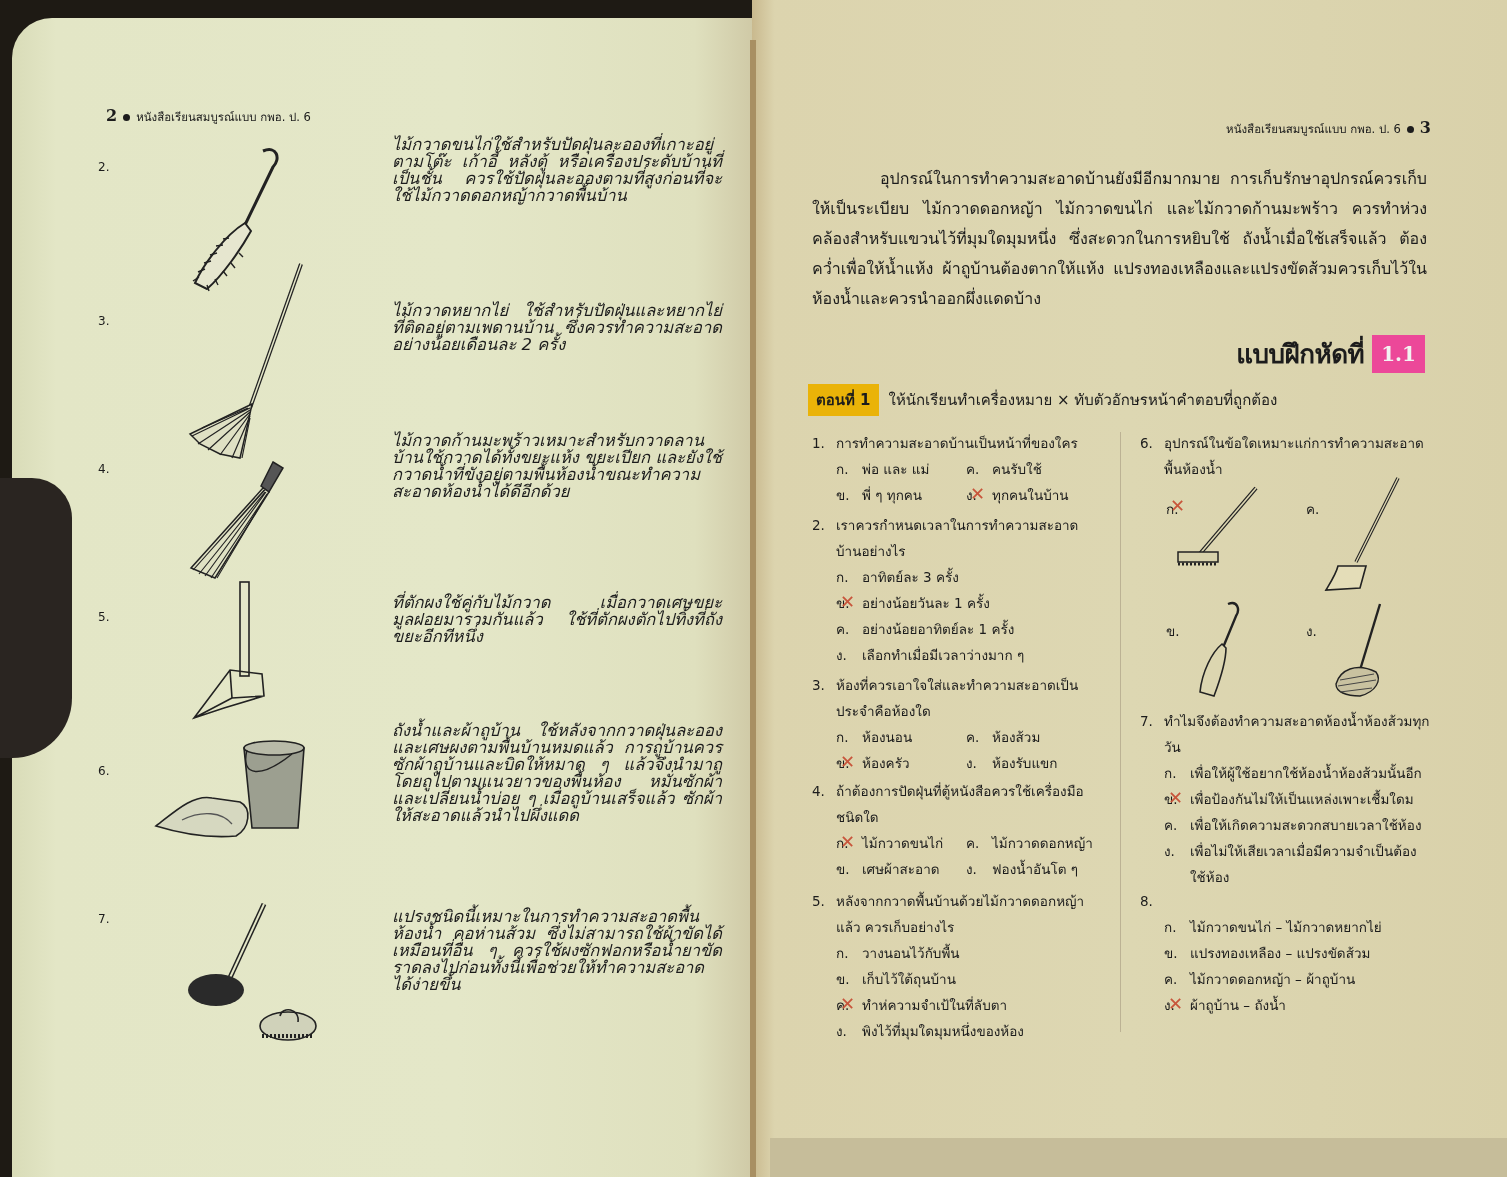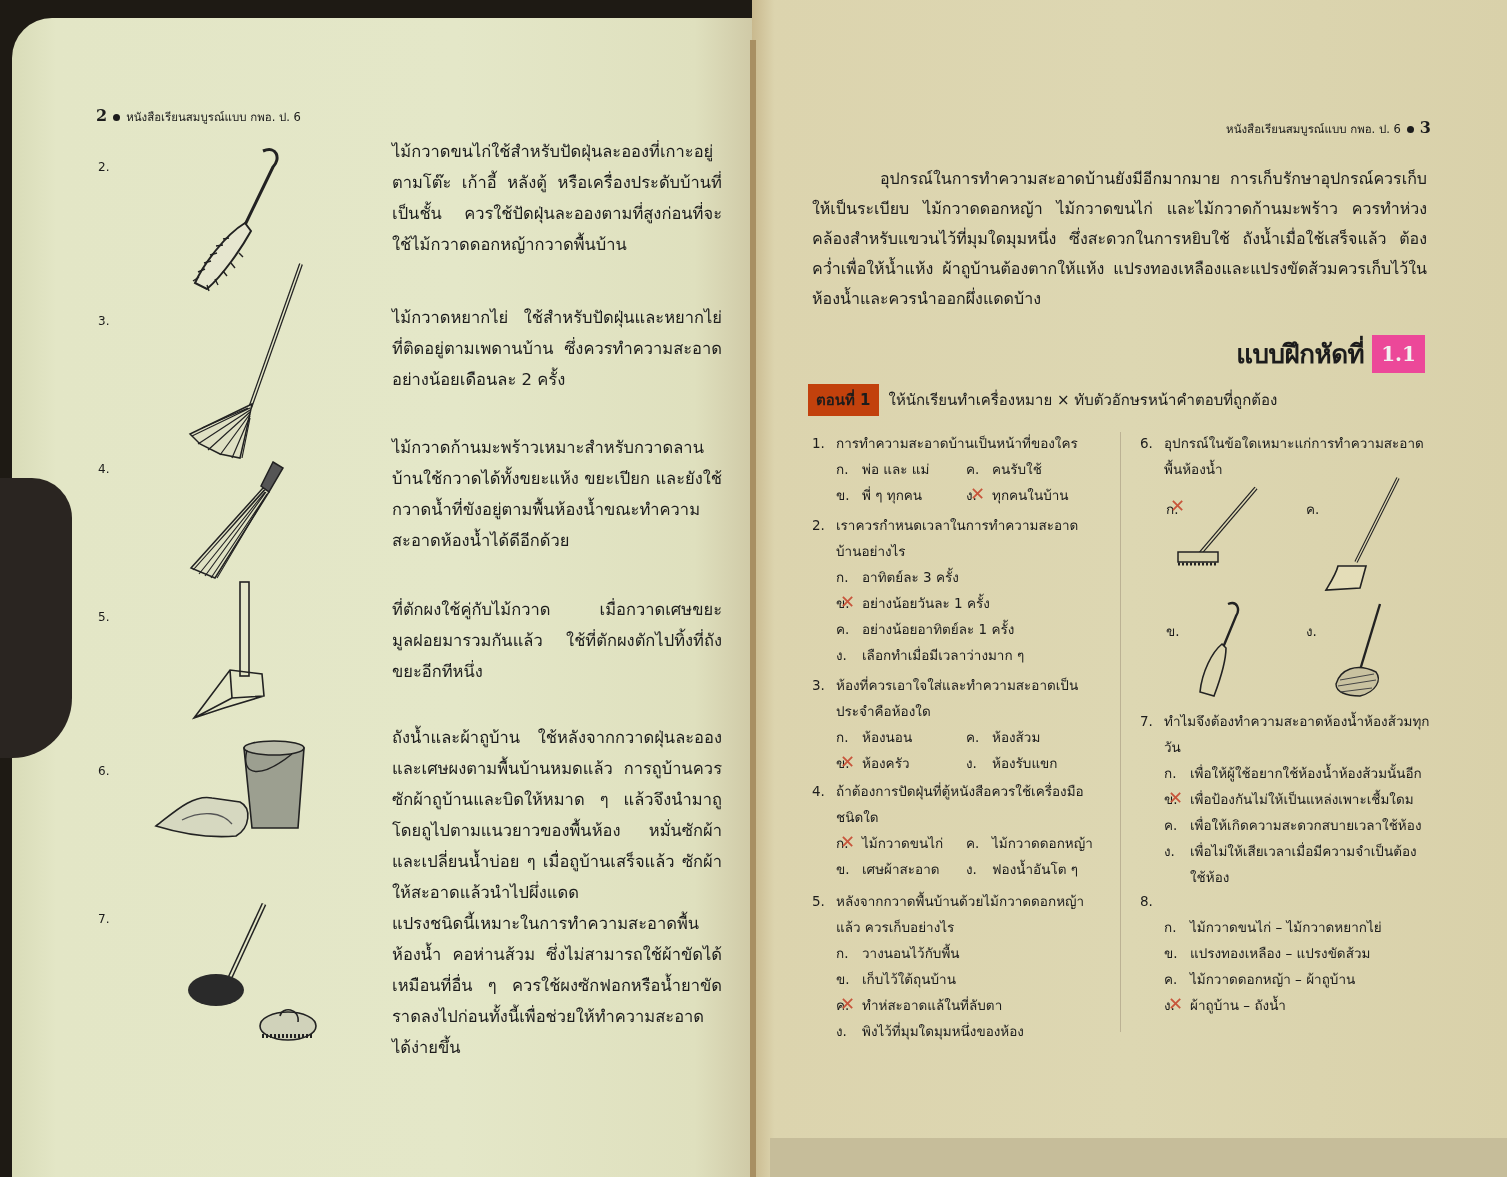--- a/index.html
+++ b/index.html
@@ -25,40 +25,41 @@
     background:#2a2521; border-radius:0 40px 60px 0;
   }
   .bottom-band { position:absolute; left:770px; top:1138px; width:737px; height:39px; background:#c6bd9a; }
 
   .running-head { position:absolute; font-size:11.5px; white-space:nowrap; }
   .running-head .pnum { font-family:"DejaVu Serif", serif; font-weight:bold; font-size:16px; }
   .running-head .dot { display:inline-block; width:7px; height:7px; background:#1c1c1c; border-radius:50%; margin:0 6px; vertical-align:middle; }
 
   .item-num { position:absolute; font-size:12px; left:98px; }
   .item-text {
-    position:absolute; left:392px; width:330px; font-size:16.5px; line-height:31px;
+    position:absolute; left:392px; width:330px; font-size:16.5px; line-height:17px;
     text-align:justify;
+    font-style:italic;
   }
   .illus { position:absolute; }
 
   .intro {
     position:absolute; left:812px; top:164px; width:615px; font-size:16px; line-height:30px;
     text-align:justify;
   }
   .intro .indent { display:inline-block; width:68px; }
 
   .ex-title { position:absolute; right:82px; top:333px; display:flex; align-items:center; gap:8px;text-align:right; }
   .ex-title .label { font-size:26px; font-weight:bold; letter-spacing:-0.5px; }
   .ex-title .box {
     background:#ec4899; color:#f2f2f2; font-family:"DejaVu Serif", serif; font-weight:bold;
     font-size:20px; padding:6px 9px; line-height:26px;
   }
 
   .part-row { position:absolute; left:808px; top:384px; display:flex; align-items:center; gap:10px; font-size:15px; }
-  .part-badge { background:#c2410c; padding:4px 8px; font-weight:bold; font-size:15px; }
+  .part-badge { background:#eab308; padding:4px 8px; font-weight:bold; font-size:15px; }
 
   .col-divider { position:absolute; left:1120px; top:432px; width:1px; height:600px; background:#bcb294; }
 
   .q { position:absolute; font-size:13.5px; line-height:26px; }
   .q .qn { display:inline-block; width:24px; }
   .q .stem { display:inline; }
   .q .opt { display:flex; }
   .q .opt .ol { display:inline-block; width:26px; position:relative; }
   .q .pair { display:grid; grid-template-columns:130px 150px; padding-left:24px; }
   .q .single { padding-left:24px; }
@@ -70,21 +71,21 @@
 </style>
 </head>
 <body>
 
 <div class="page page-left"></div>
 <div class="page page-right"></div>
 <div class="spine"></div>
 <div class="cloth"></div>
 <div class="bottom-band"></div>
 
-<div class="running-head" style="left:96px;top:106px;text-align:right;">
+<div class="running-head" style="left:106px;top:106px;text-align:right;">
   <span class="pnum">2</span><span class="dot"></span><span>หนังสือเรียนสมบูรณ์แบบ กพอ. ป. 6</span>
 </div>
 
 <div class="item-num" style="top:160px">2.</div>
 <div class="item-text" style="top:136px">ไม้กวาดขนไก่ใช้สำหรับปัดฝุ่นละอองที่เกาะอยู่ตามโต๊ะ เก้าอี้ หลังตู้ หรือเครื่องประดับบ้านที่เป็นชั้น ควรใช้ปัดฝุ่นละอองตามที่สูงก่อนที่จะใช้ไม้กวาดดอกหญ้ากวาดพื้นบ้าน</div>
 <svg class="illus" style="left:185px;top:145px" width="100" height="150">
   <path d="M78 6 C92 0 96 14 88 22 L58 84" stroke="#222" stroke-width="3" fill="none"></path>
   <path d="M60 78 C40 90 18 120 10 138 L22 144 C38 130 56 104 66 86 Z" fill="#e6e6cf" stroke="#222" stroke-width="2"></path>
   <path d="M14 132 l-6 4 M20 124 l-7 3 M26 116 l-7 2 M32 108 l-7 2 M38 100 l-7 1 M44 93 l-6 1 M22 140 l2 6 M30 134 l3 6 M38 126 l4 5 M46 118 l4 5 M54 108 l4 4" stroke="#222" stroke-width="1.4"></path>
 </svg>
@@ -258,21 +259,21 @@
     <div class="opt">
         <span class="ol">ก.</span>
         <span>วางนอนไว้กับพื้น</span>
       </div>
     <div class="opt">
         <span class="ol">ข.</span>
         <span>เก็บไว้ใต้ถุนบ้าน</span>
       </div>
     <div class="opt">
         <span class="ol"><span>ค.</span><span class="mark" style="color: rgb(200, 85, 59);">✕</span></span>
-        <span>ทำห่สะอาดแล้ในที่ลับตา</span>
+        <span>ทำห่ความจำเป้ในที่ลับตา</span>
       </div>
     <div class="opt">
         <span class="ol">ง.</span>
         <span>พิงไว้ที่มุมใดมุมหนึ่งของห้อง</span>
       </div>
   </div>
 </div>
 
 <div class="q" style="left:1140px;top:430px;width:290px">
   <div style="display:flex">

